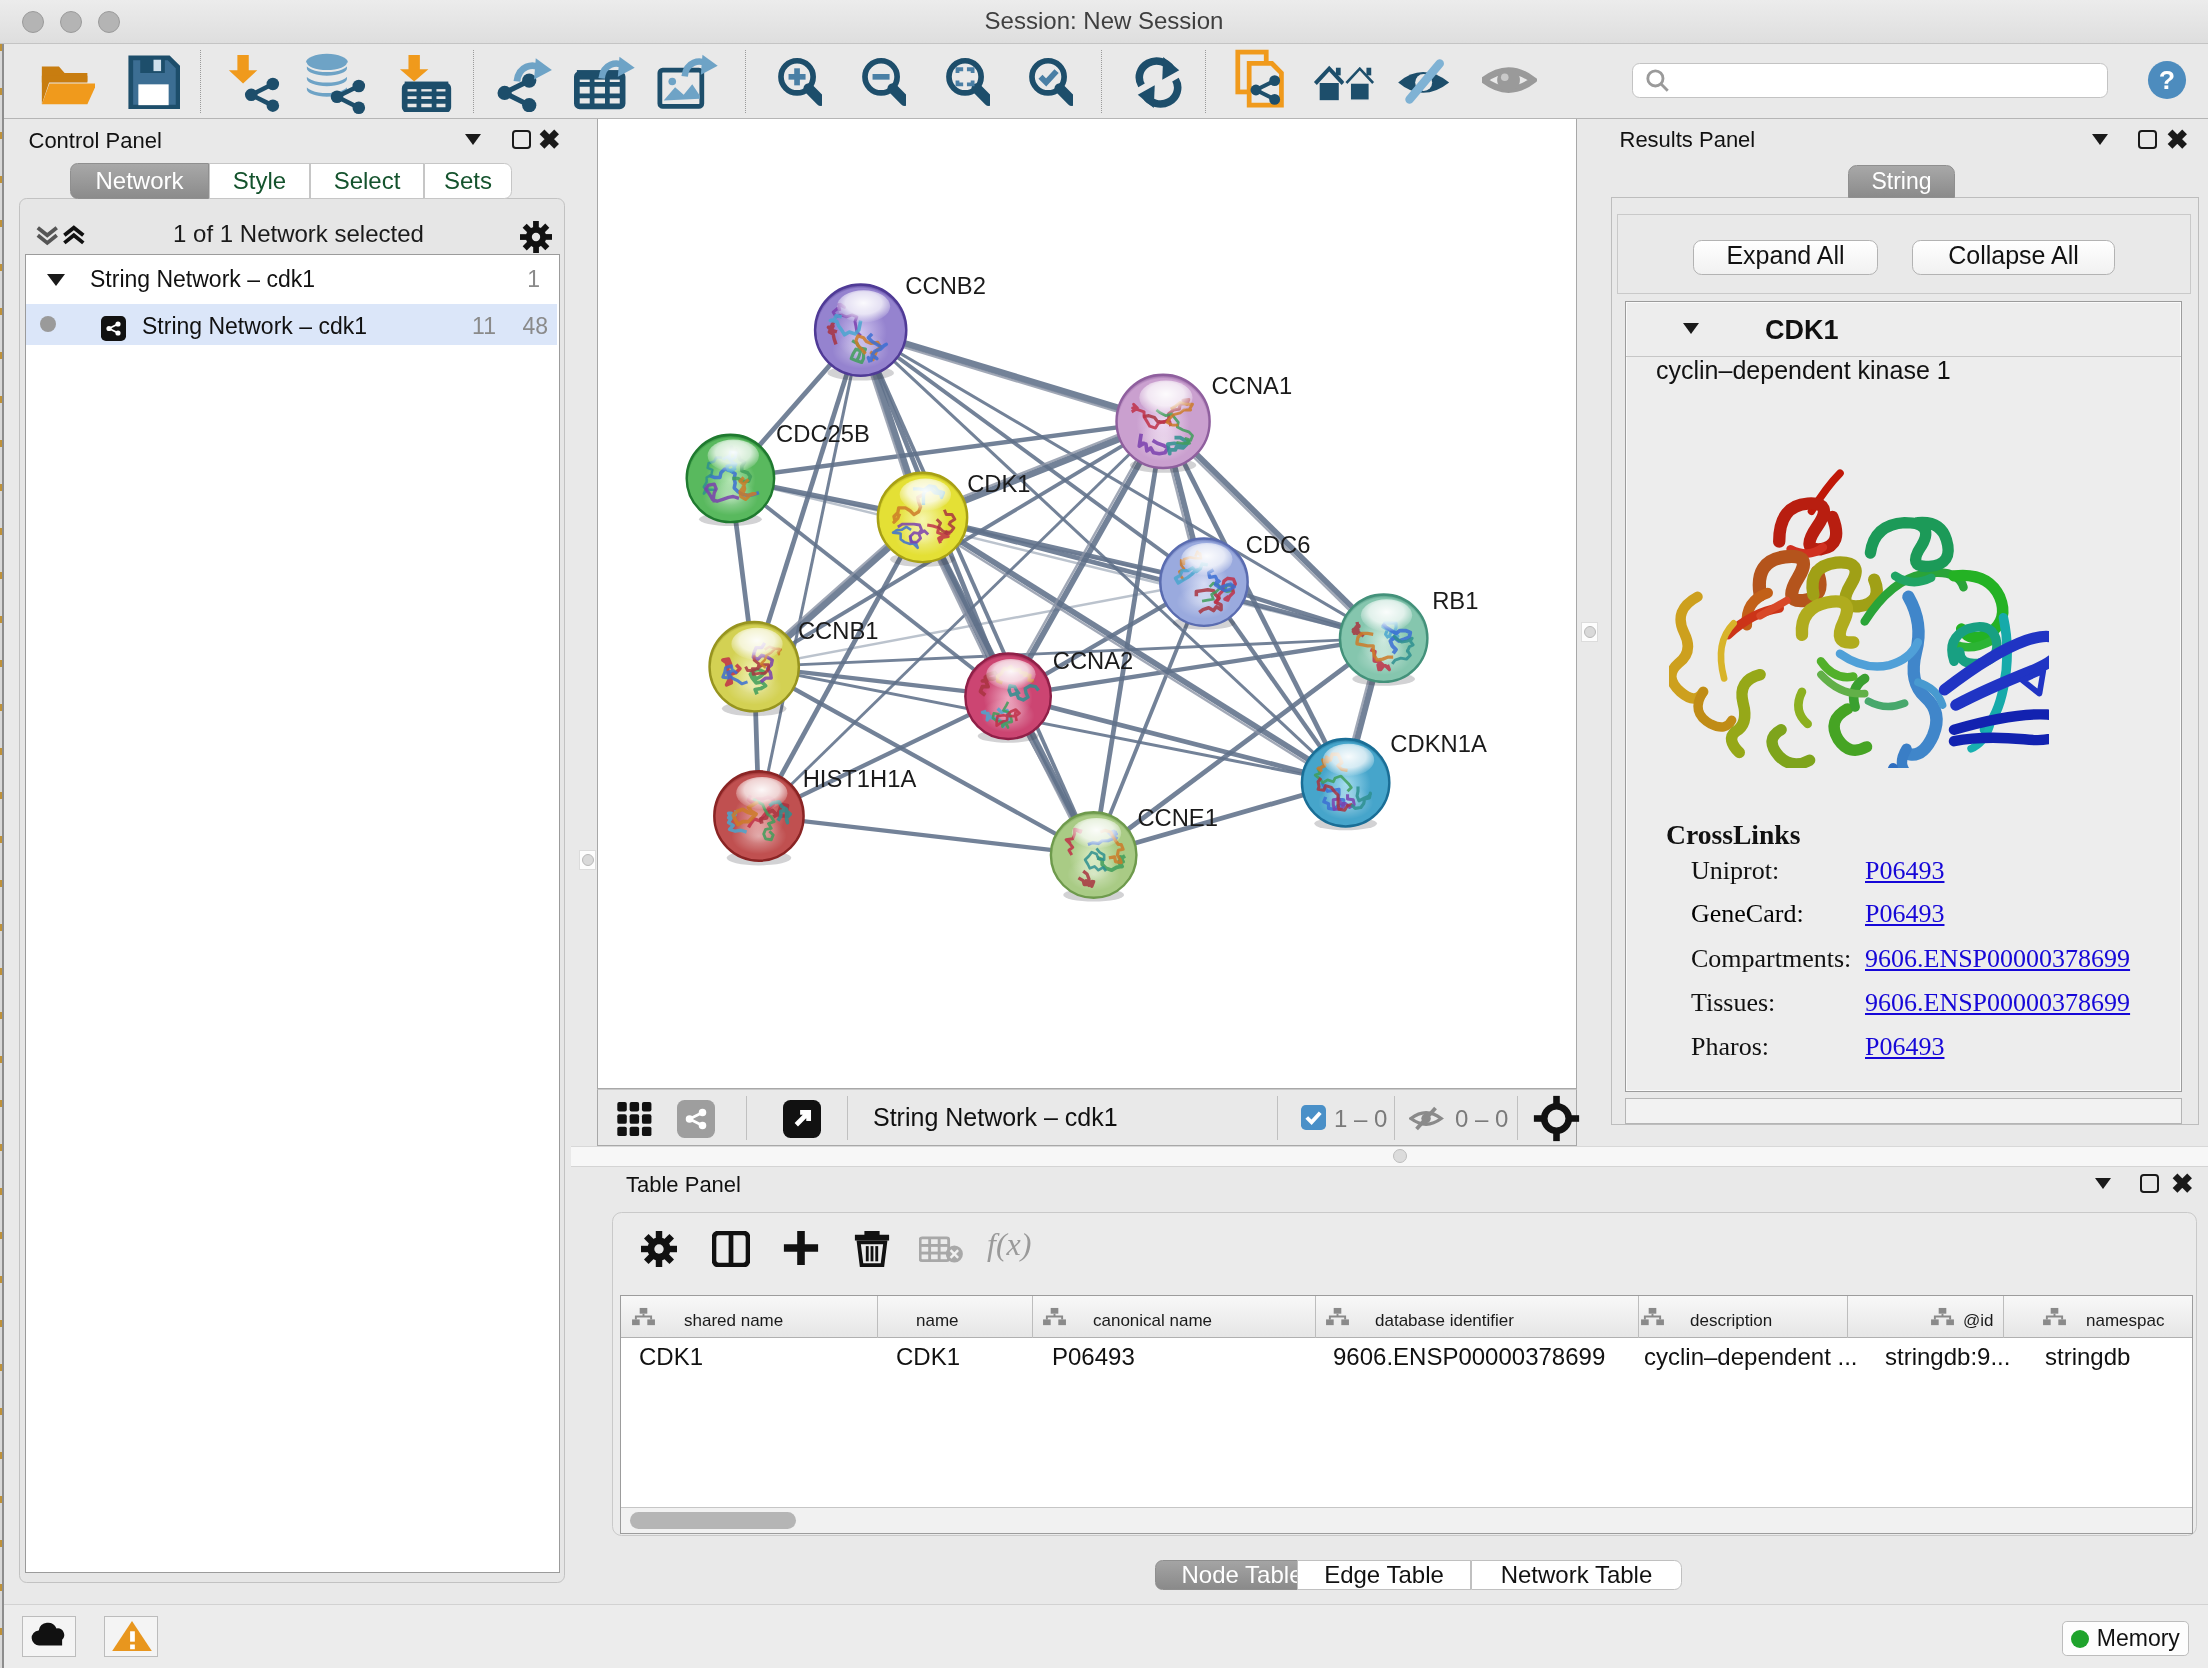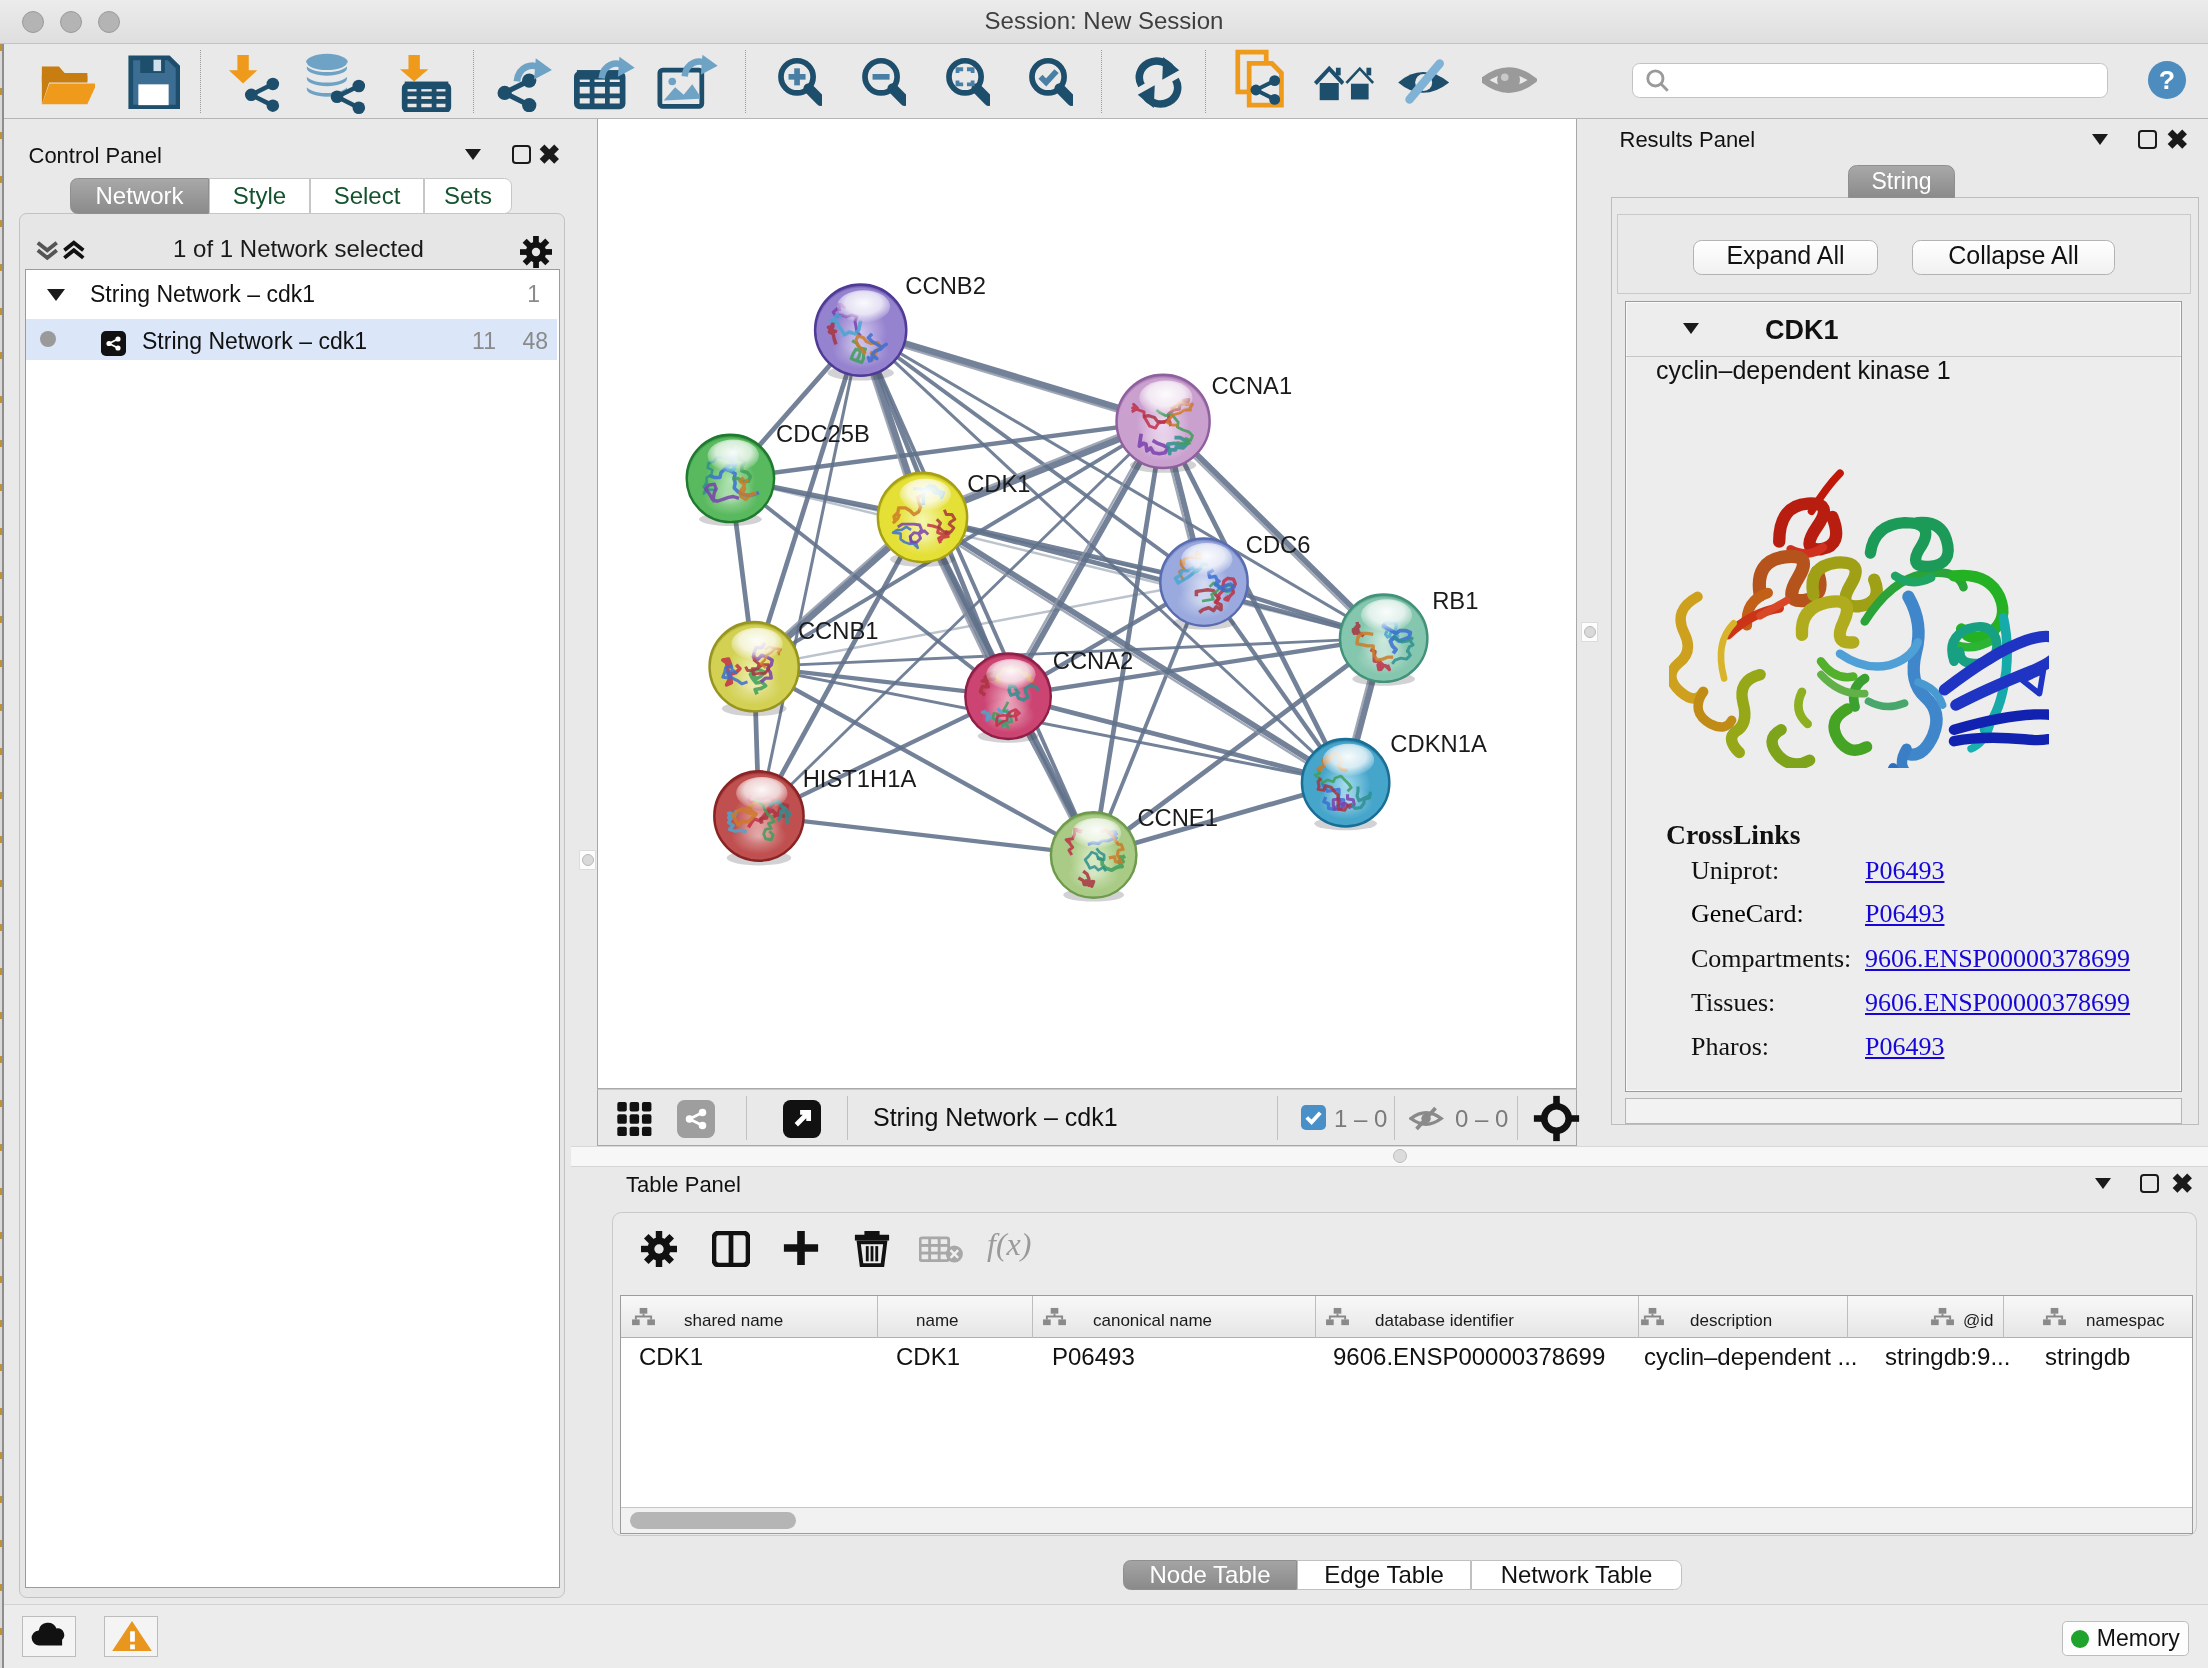--- a/index.html
+++ b/index.html
@@ -31,21 +31,21 @@
 #hsplit{left:571px;top:1146px;width:1638px;height:21px;background:#f7f7f7;border-top:1px solid #d8d8d8;border-bottom:1px solid #d4d4d4;}
 #tp_box{left:41px;top:45px;width:1585px;height:324px;background:#ebebeb;border:1px solid #c9c9c9;border-radius:9.5px;}
 #tp_table{left:49px;top:128px;width:1573px;height:239px;background:#fff;border:1.9px solid #9c9c9c;overflow:hidden;}
 #tp_header{position:absolute;left:0;top:0;width:100%;height:42px;background:linear-gradient(#f8f8f8,#e6e6e6);border-bottom:1px solid #b0b0b0;}
 .hcell{position:absolute;top:4px;height:42px;font-size:17px;color:#1a1a1a;line-height:42px;}
 .hsep{position:absolute;top:0;height:42px;width:1px;background:#bdbdbd;}
 .dcell{position:absolute;top:44px;height:36px;font-size:24px;color:#111;line-height:34px;}
 #tp_hscroll{position:absolute;left:0;bottom:0;width:100%;height:26px;background:#f1f1f1;border-top:1px solid #c6c6c6;}
 #tp_thumb{position:absolute;left:8.6px;top:3.8px;width:166px;height:17px;background:#b5b5b5;border-radius:8.6px;}
 .btab{position:absolute;top:1560px;height:30px;border:1px solid #c0c0c0;background:#fff;font-size:24px;color:#111;text-align:center;line-height:28.5px;}
-.btab.sel{background:linear-gradient(#a4a4a4,#8a8a8a);color:#fff;border-color:#8f8f8f;}
+.btab.sel{background:linear-gradient(#a4a4a4,#8a8a8a);color:#fff;border-color:#8f8f8f;margin-left:32px;}
 #bottombar{left:0;top:1604px;width:2208px;height:65px;background:#ececec;border-top:1px solid #d2d2d2;}
 .bbox{position:absolute;top:11.4px;width:54px;height:41px;background:#f4f4f4;border:1px solid #bcbcbc;}
 #memory{position:absolute;left:2062px;top:16px;width:127px;height:35px;background:#fdfdfd;border:1px solid #bcbcbc;border-radius:4.8px;font-size:23px;color:#111;text-align:center;line-height:33px;}
 .hndl{position:absolute;width:17px;height:20px;background:#fdfdfd;border:1px solid #dcdcdc;}
 .hndl i{position:absolute;left:1.9px;top:2.9px;width:12.4px;height:12.4px;border-radius:50%;background:#d9d9d9;border:1px solid #b9b9b9;display:block;}
 </style></head><body>
 <div id="titlebar" class="abs">
     <span class="tl" style="left:22px"></span>
     <span class="tl" style="left:60px"></span>
     <span class="tl" style="left:98px"></span>
@@ -190,21 +190,21 @@
       <svg width="28.5" height="28.5" style="position:absolute;left:11.4px;top:2.9px" viewBox="0 0 30 30">
         <circle cx="12" cy="12" r="8" fill="none" stroke="#9a9a9a" stroke-width="3"></circle>
         <line x1="18" y1="18" x2="25" y2="25" stroke="#9a9a9a" stroke-width="3"></line>
       </svg>
     </div>
     <div class="abs" style="left:2147px;top:15px"><svg width="40" height="40" viewBox="0 0 42 42">
         <circle cx="21" cy="21" r="20" fill="#4d8cbe"></circle>
         <text x="21" y="30" font-size="28" font-weight="bold" fill="#fff" text-anchor="middle">?</text>
       </svg></div>
   </div>
-<div class="abs" style="left:0;top:134px;width:549px;height:1485px">
+<div class="abs" style="left:0;top:119px;width:549px;height:1485px">
     <div class="phead abs" style="left:28.5px;top:8.6px">Control Panel</div>
     <div class="tri-d abs" style="left:465px;top:15px"></div>
     <div class="sqr abs" style="left:512px;top:10.5px"></div>
     <div class="xx abs" style="left:538px;top:10.5px">✖</div>
     <div id="cp_box" class="abs"></div>
     <div class="tabrow abs" style="left:0;top:44px;width:597px;height:36px">
       <div class="tab sel" style="left:70px;width:139px;border-radius:7.6px 0 0 7.6px;">Network</div>
       <div class="tab" style="left:209px;width:101px;">Style</div>
       <div class="tab" style="left:310px;width:114px;">Select</div>
       <div class="tab" style="left:424px;width:88px;border-radius:0 7.6px 7.6px 0;">Sets</div>

